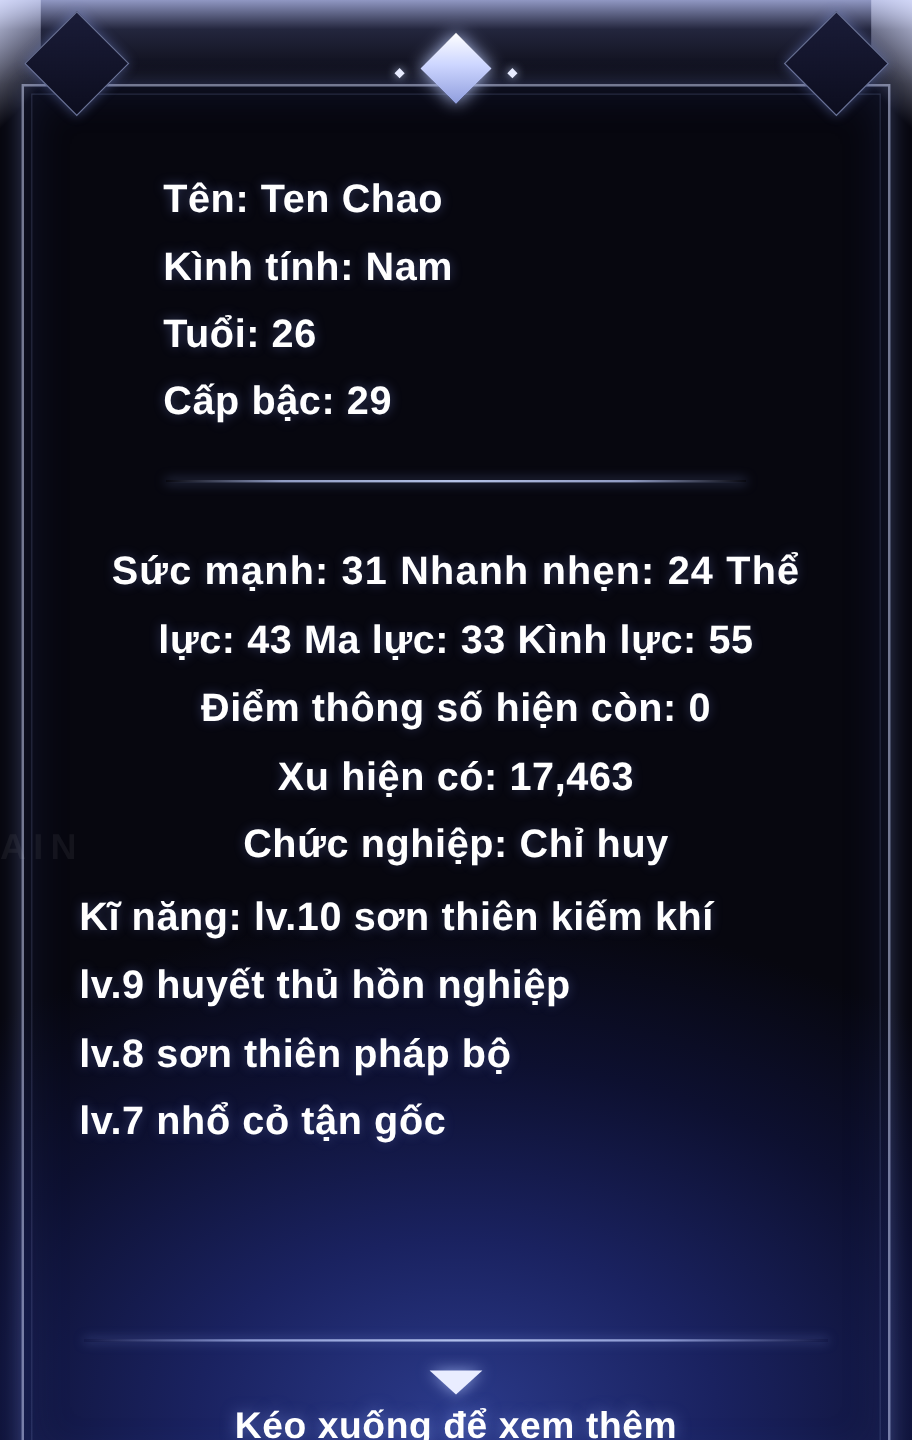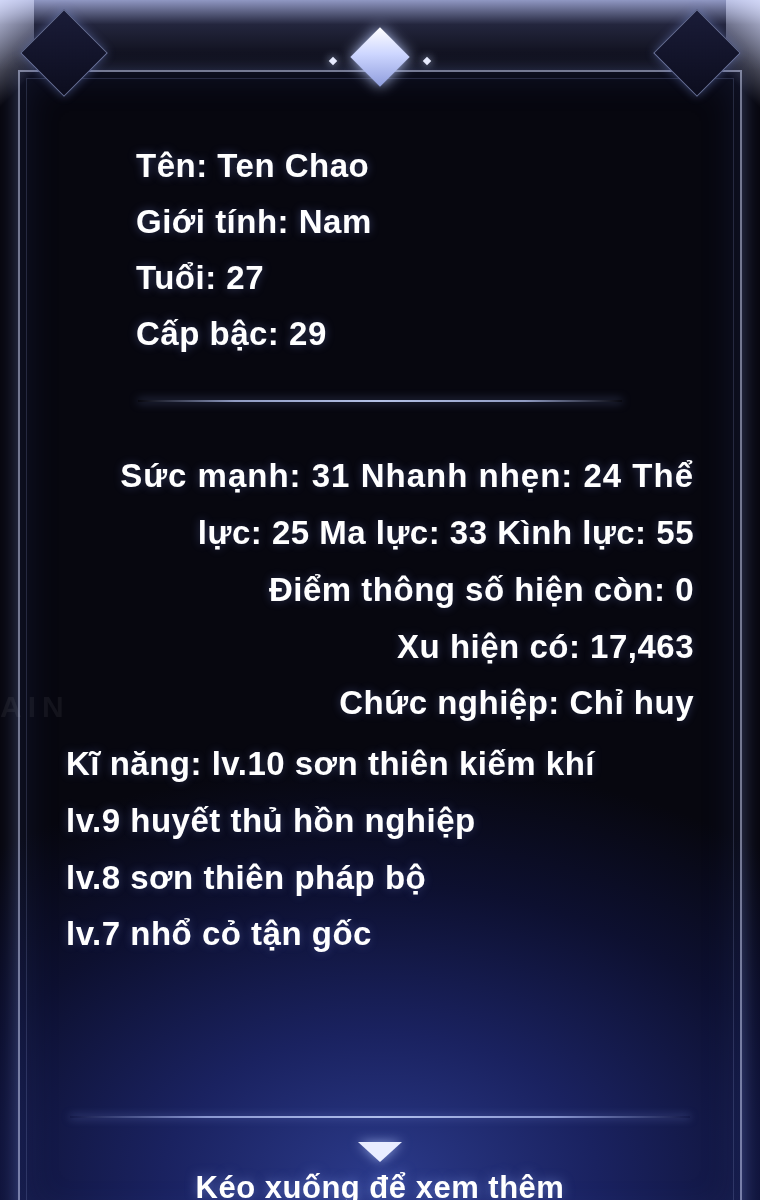--- a/index.html
+++ b/index.html
@@ -127,21 +127,21 @@
 
   .divider {
     margin: 38px 72px 0 72px;
     height: 2px;
     background: linear-gradient(90deg, rgba(150,170,255,0) 0%, rgba(190,205,255,0.75) 20%, rgba(200,215,255,0.9) 50%, rgba(190,205,255,0.75) 80%, rgba(150,170,255,0) 100%);
     box-shadow: 0 0 10px rgba(150,175,255,0.6);
   }
 
   .stats {
     margin-top: 46px;
-    text-align: right;
+    text-align: center;
   }
   .stat-line {
     font-size: 33px;
     font-weight: 700;
     line-height: 1.72;
     letter-spacing: 0.5px;
     text-shadow: 0 0 10px rgba(140,160,255,0.3);
     white-space: nowrap;
   }
   .stat-line.wide { letter-spacing: 1px; }
@@ -198,30 +198,30 @@
   <div class="diamond dark d-top-right"></div>
   <div class="dot dot-l"></div>
   <div class="dot dot-r"></div>
 
   <div class="watermark">AIN</div>
 
   <div class="content">
 
     <div class="id-block">
       <div class="id-line">Tên: Ten Chao</div>
-      <div class="id-line">Giới tính: Nam</div>
-      <div class="id-line">Tuổi: 27</div>
+      <div class="id-line">Kình tính: Nam</div>
+      <div class="id-line">Tuổi: 26</div>
       <div class="id-line">Cấp bậc: 29</div>
     </div>
 
     <div class="divider"></div>
 
     <div class="stats">
       <div class="stat-line wide">Sức mạnh: 31 Nhanh nhẹn: 24 Thể</div>
-      <div class="stat-line">lực: 25 Ma lực: 33 Kình lực: 55</div>
+      <div class="stat-line">lực: 43 Ma lực: 33 Kình lực: 55</div>
       <div class="stat-line">Điểm thông số hiện còn: 0</div>
       <div class="stat-line">Xu hiện có: 17,463</div>
       <div class="stat-line">Chức nghiệp: Chỉ huy</div>
     </div>
 
     <div class="skills">
       <div class="stat-line">Kĩ năng: lv.10 sơn thiên kiếm khí</div>
       <div class="stat-line">lv.9 huyết thủ hồn nghiệp</div>
       <div class="stat-line">lv.8 sơn thiên pháp bộ</div>
       <div class="stat-line">lv.7 nhổ cỏ tận gốc</div>

